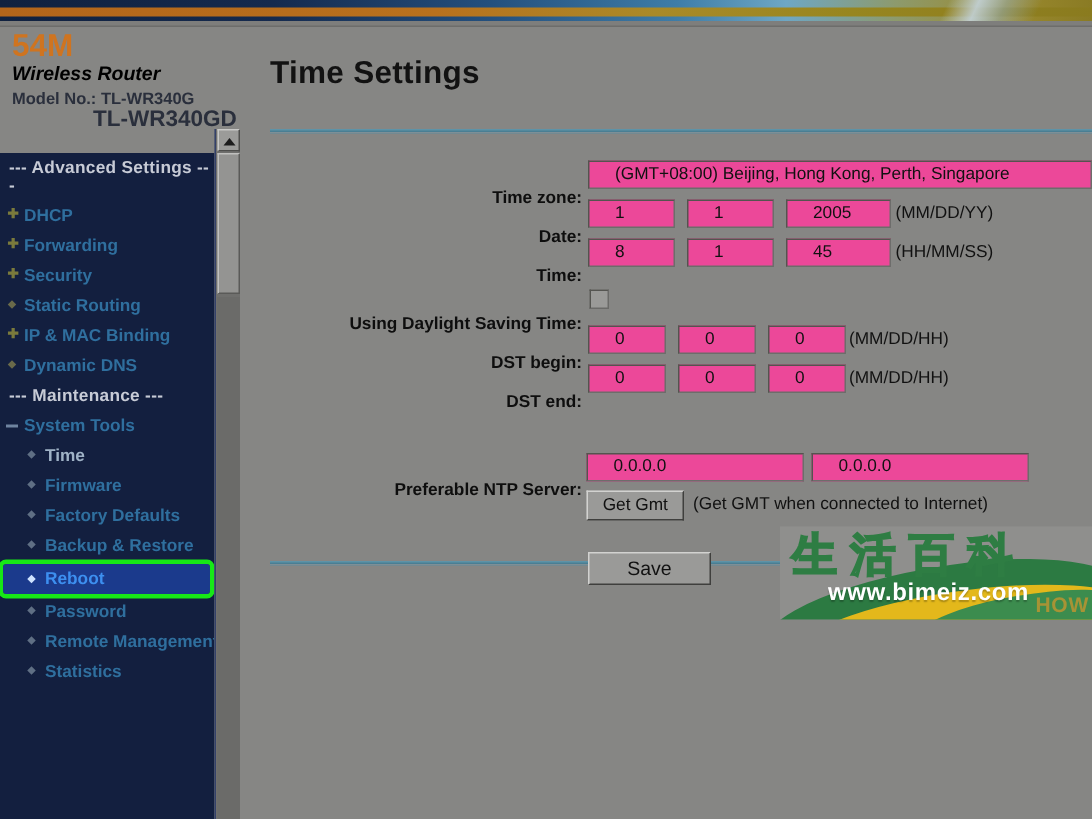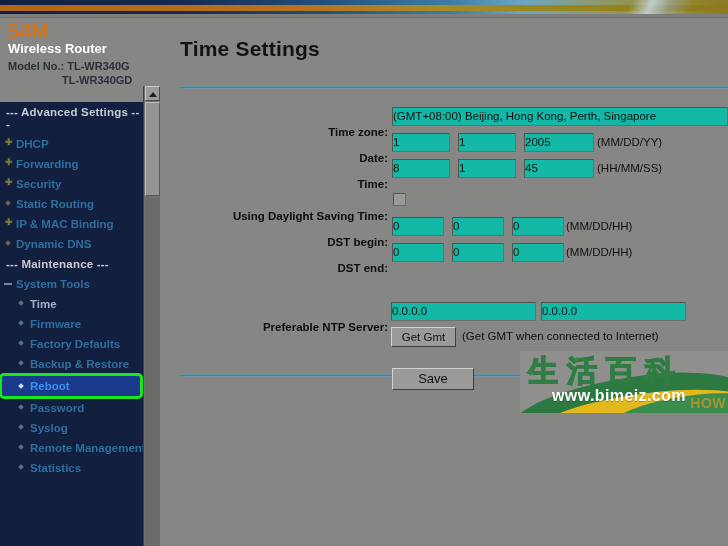--- a/index.html
+++ b/index.html
@@ -45,31 +45,32 @@
     width: 160px; height: 67px;
     background: #868684;
   }
   .brand-54m {
     position: absolute; left: 8px; top: 1px;
     font-size: 21px; font-weight: bold; color: #cf7420;
     letter-spacing: 0px; line-height: 21px;
   }
   .brand-title {
     position: absolute; left: 8px; top: 23px;
-    font-size: 13px; font-weight: bold; color: #ffffff;
+    font-size: 13px; font-weight: bold; color: #000000;
     line-height: 14px;
+    font-style: italic;
   }
   .brand-model {
     position: absolute; left: 8px; top: 40px;
     font-size: 11px; font-weight: bold; color: #2a2f3c;
     line-height: 14px;
   }
   .brand-model2 {
     position: absolute; left: 62px; top: 54px;
-    font-size: 11px; font-weight: bold; color: #2a2f3c;
+    font-size: 15px; font-weight: bold; color: #2a2f3c;
     line-height: 14px;
   }
 
   
   .sidebar {
     position: absolute; left: 0; top: 102px;
     width: 143px; height: 460px;
     background: #131f3f;
     overflow: hidden;
   }
@@ -184,26 +185,26 @@
     position: absolute; left: 0; top: 16px;
     width: 228px;
     text-align: right;
     font-size: 11.5px; font-weight: bold; color: #0e0e0e;
     line-height: 19px;
     white-space: nowrap;
   }
   .fld {
     position: absolute;
     height: 19px;
-    background: #14b8a6;
+    background: #ec4899;
     border: 1px solid #6d6d6b;
     border-top-color: #54544f; border-left-color: #54544f;
     font-size: 11.5px; color: #111;
     line-height: 17px;
-    padding-left: 0;
+    padding-left: 17px;
     overflow: hidden;
     white-space: nowrap;
   }
   .suffix {
     position: absolute;
     font-size: 11.5px; color: #111;
     line-height: 19px;
     white-space: nowrap;
   }
   .chk {
@@ -351,24 +352,20 @@
     <div class="nav-item lvl2 highlight">
       <span class="bullet-dot"></span>
       <span>Reboot</span>
     </div>
     <div class="nav-item lvl2">
       <span class="bullet-dot"></span>
       <span>Password</span>
     </div>
     <div class="nav-item lvl2">
       <span class="bullet-dot"></span>
-      <span>Syslog</span>
-    </div>
-    <div class="nav-item lvl2">
-      <span class="bullet-dot"></span>
       <span>Remote Management</span>
     </div>
     <div class="nav-item lvl2">
       <span class="bullet-dot"></span>
       <span>Statistics</span>
     </div>
   </div>
 
   <div class="scroll">
     <div class="scroll-btn">

